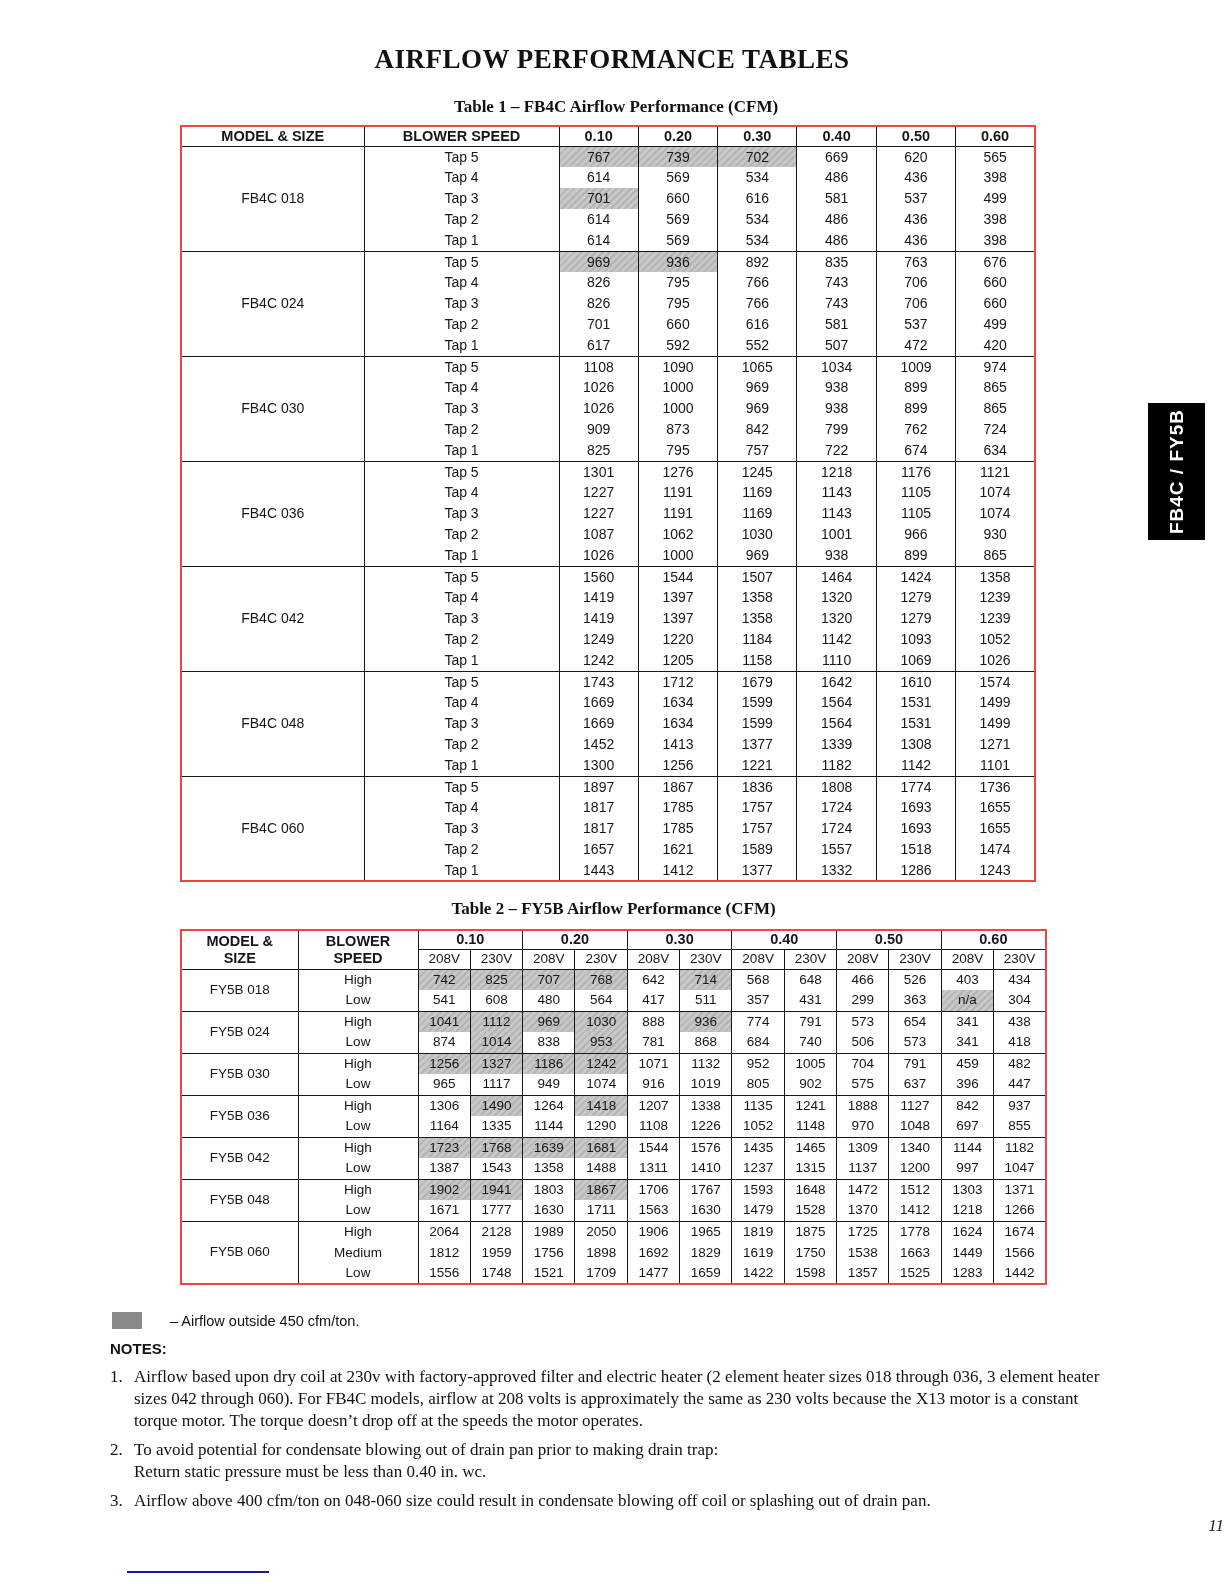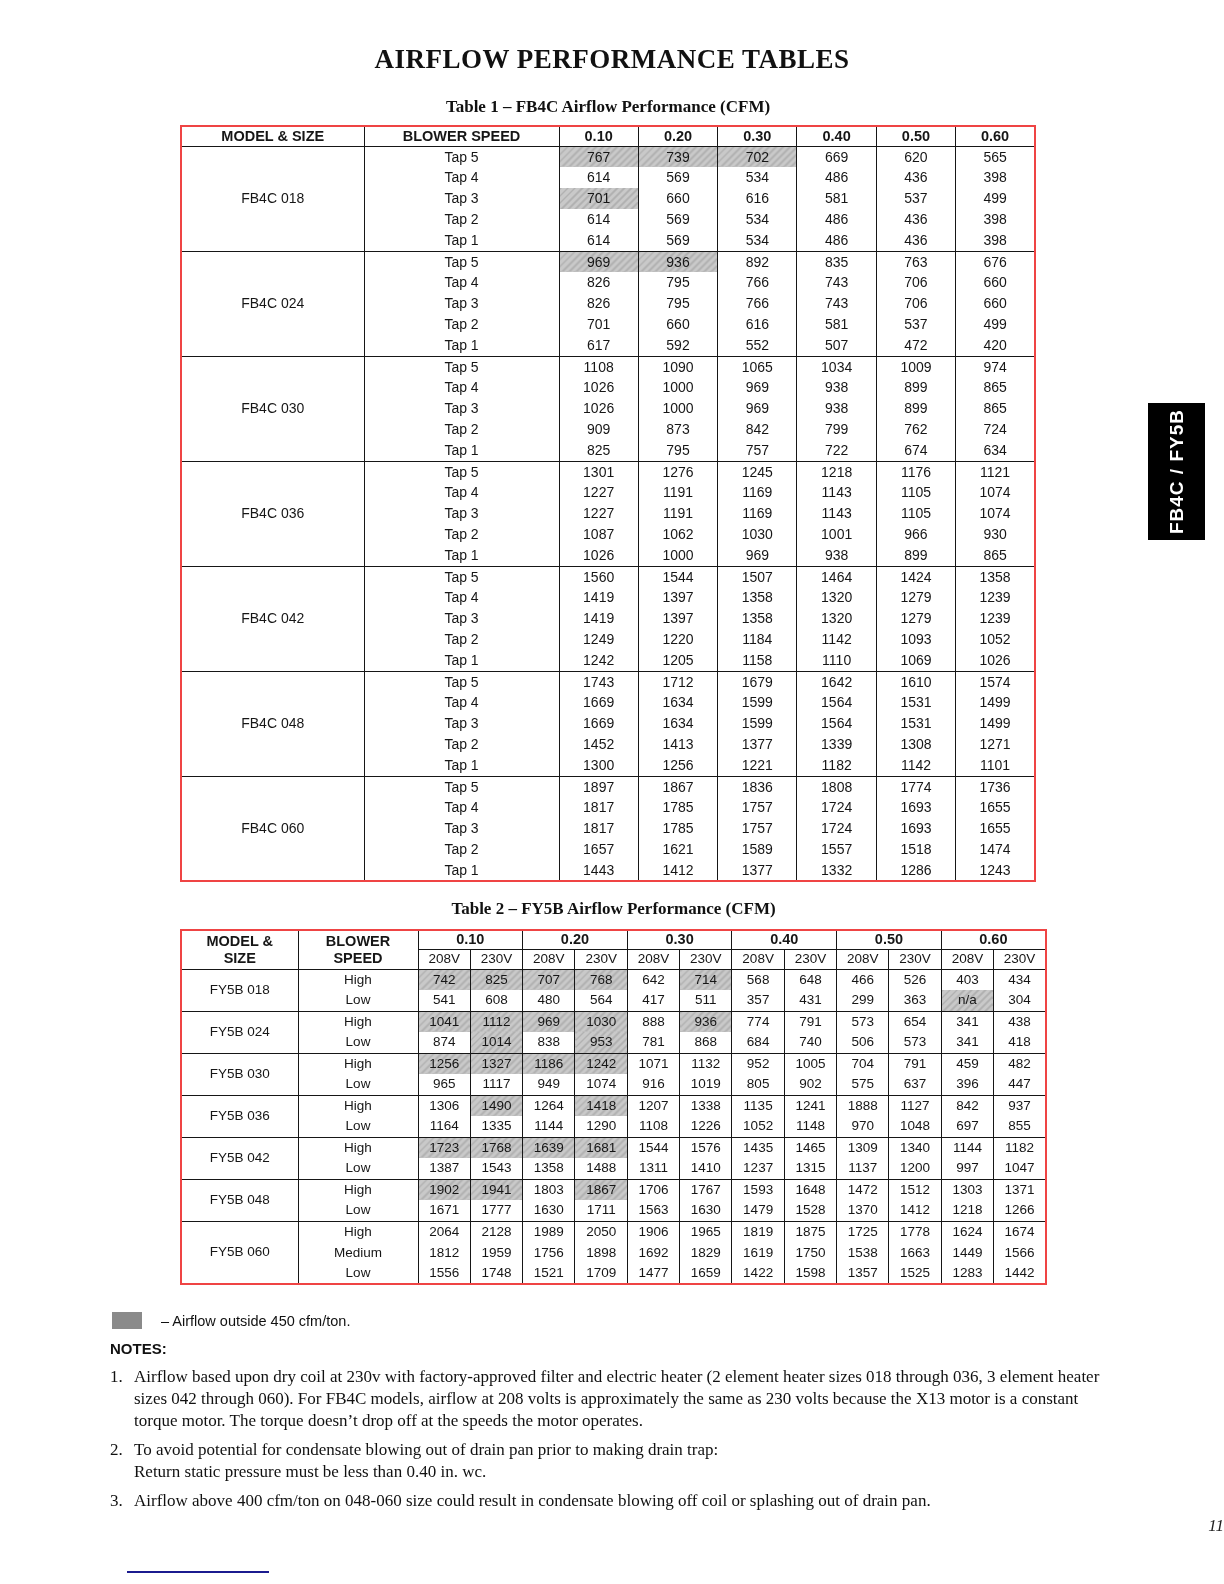--- a/index.html
+++ b/index.html
@@ -11,21 +11,21 @@
   }
   .title {
     position:absolute; top:44px; left:0; width:100%;
     text-align:center; font-family:"Liberation Serif", serif;
     font-weight:bold; font-size:27px; letter-spacing:0.5px; color:#111;
   }
   .caption {
     position:absolute; font-family:"Liberation Serif", serif;
     font-weight:bold; font-size:17px; text-align:center; color:#111;
   }
-  #caption1 { top:97px;  left:180px; width:856px; }
+  #caption1 { top:97px;  left:188px; width:856px; }
   #caption2 { top:899px; left:180px; width:867px; }
 
   table {
     position:absolute; border-collapse:collapse; table-layout:fixed;
     background:#fff; border:2px solid #ef4444;
   }
   #t1 { left:180px; top:125px; width:856px; }
   #t2 { left:180px; top:929px; width:867px; }
 
   th, td {
@@ -41,21 +41,21 @@
   #t2 th.hdr-lbl { border-bottom:1.5px solid #161616; font-size:14.5px; }
   #t2 tbody td { height:21px; font-size:13.5px; }
   tr.group-start td { border-top:1.5px solid #161616; }
   .pre { white-space:pre-line; }
   .shaded {
     background:repeating-linear-gradient(135deg,#b2b2b2 0px,#b2b2b2 2px,#c9c9c9 2px,#c9c9c9 5px);
   }
 
   .legend {
     position:absolute; left:112px; top:1312px;
-    display:flex; align-items:center; gap:19px; font-size:14.5px; color:#111;
+    display:flex; align-items:center; gap:28px; font-size:14.5px; color:#111;
   }
   .swatch { width:30px; height:17px; background:#8a8a8a; display:inline-block; }
 
   .notes {
     position:absolute; left:110px; top:1338px; width:1010px;
     font-family:"Liberation Serif", serif; font-size:17px; line-height:22px; color:#111;
   }
   .notes-heading {
     font-family:"Liberation Sans", sans-serif; font-weight:bold;
     font-size:15px; margin-bottom:6px;

